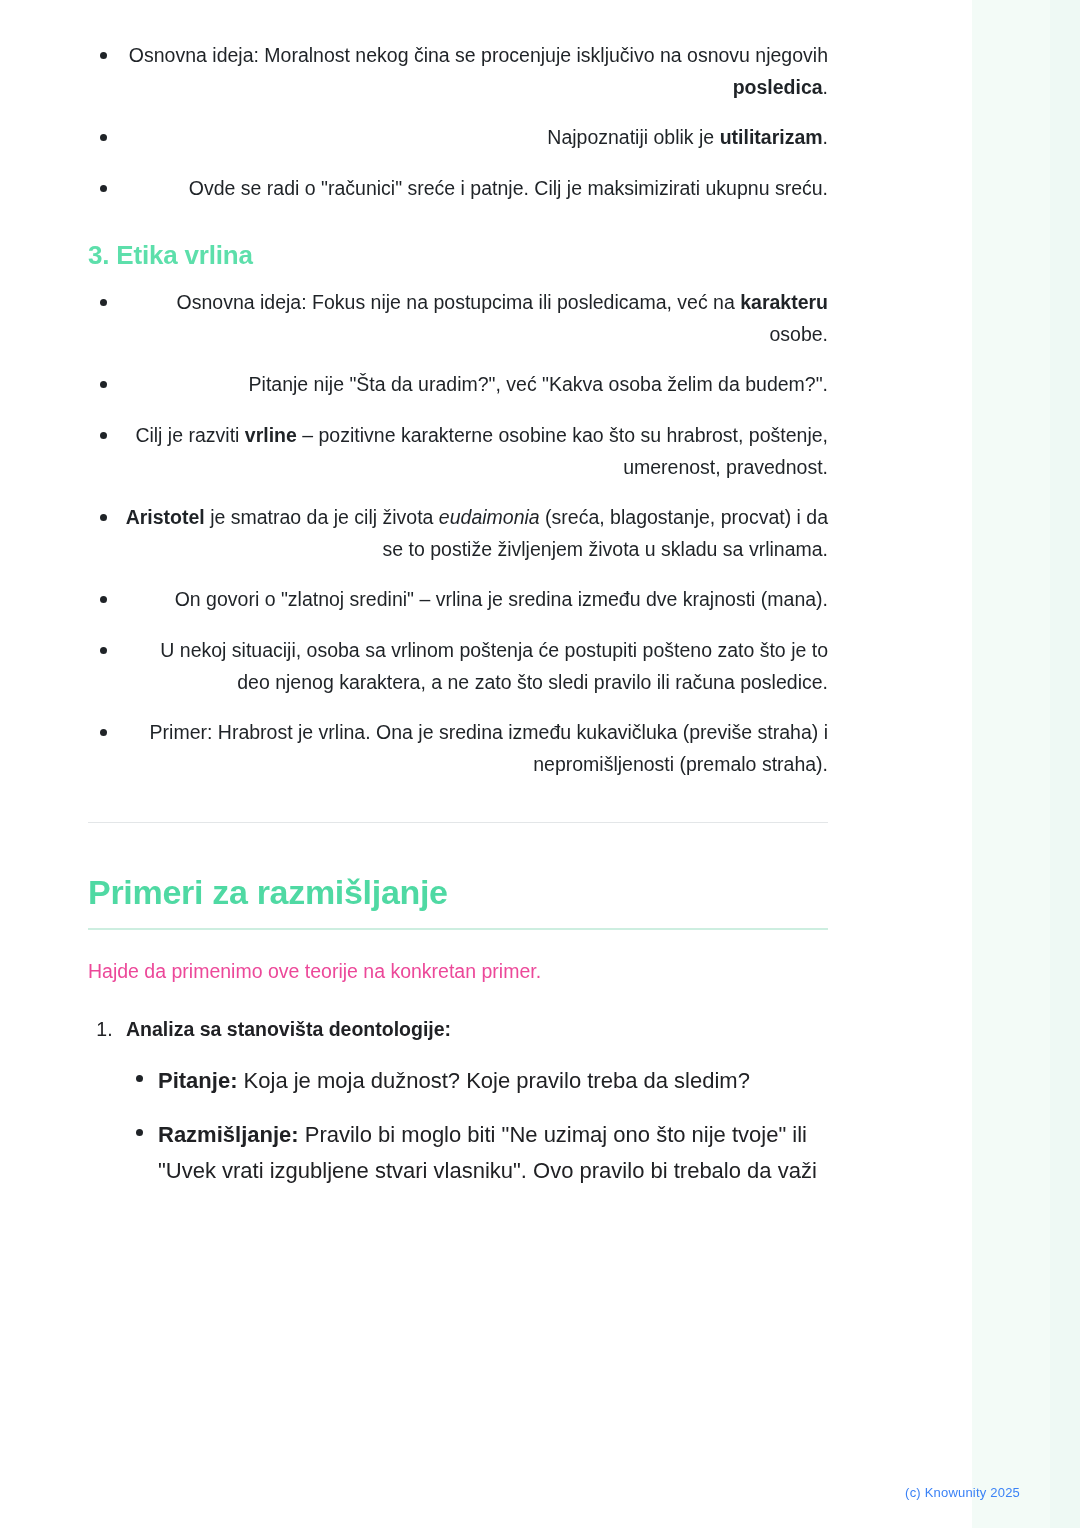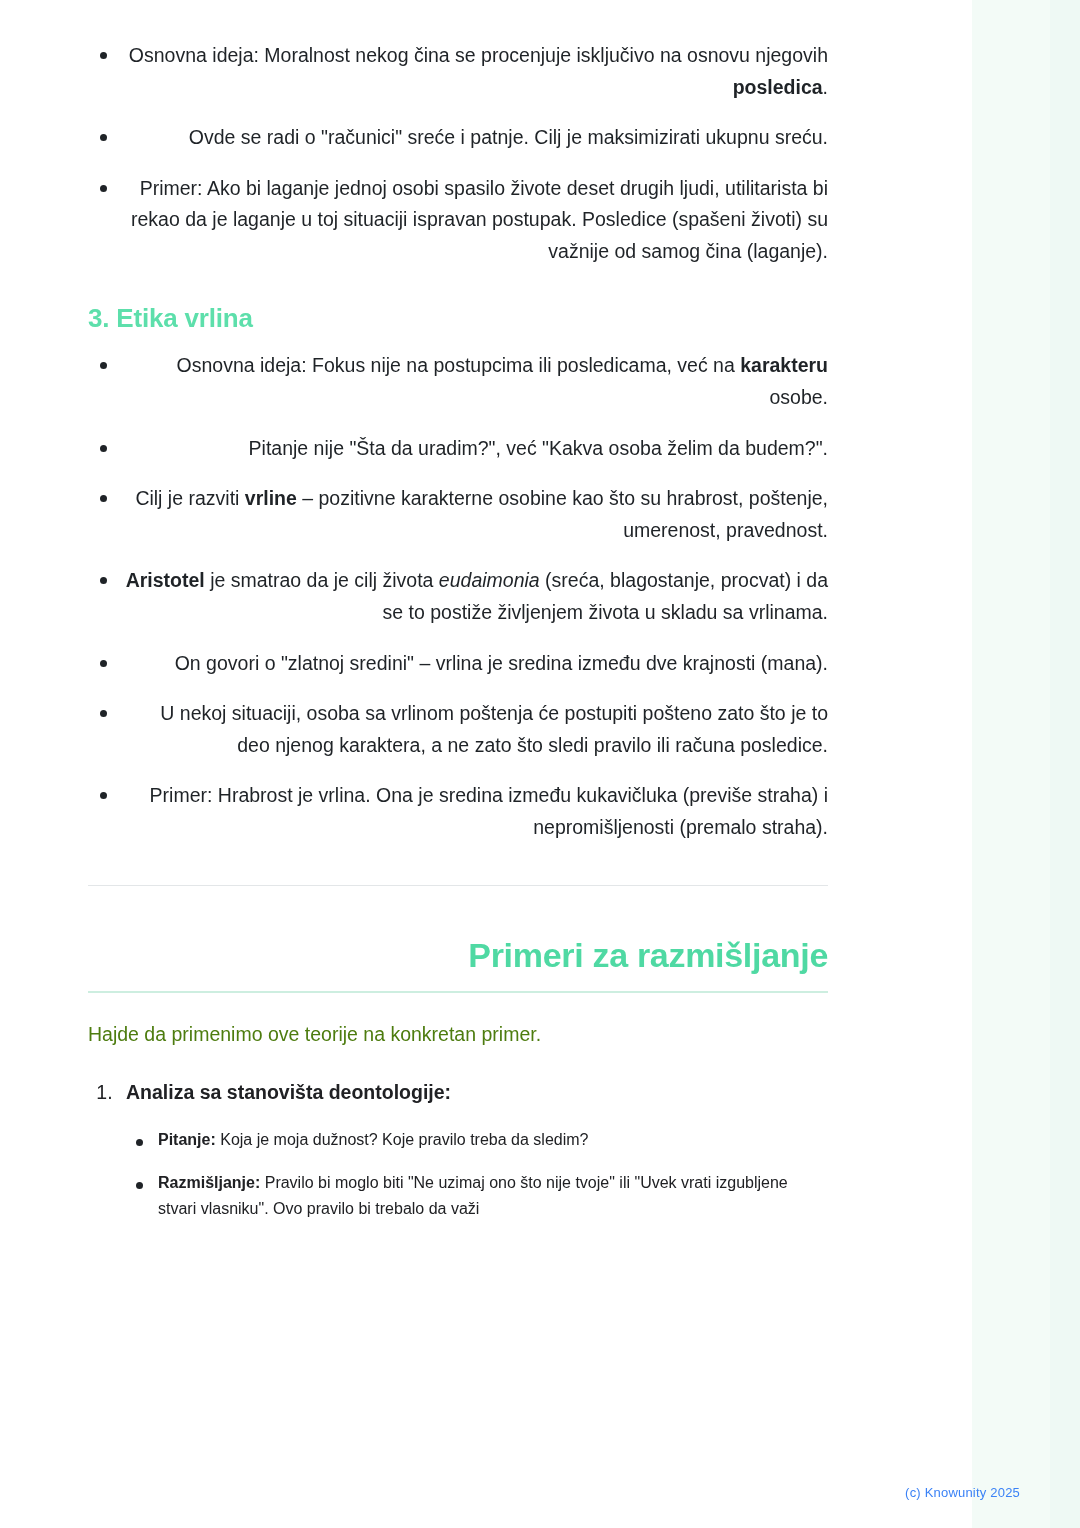--- a/index.html
+++ b/index.html
@@ -80,32 +80,31 @@
     border: none;
     border-top: 1px solid #e3e6e8;
     margin: 42px 0 0 0;
   }
   h1.big-green {
     font-size: 34px;
     color: #4fd9a3;
     font-weight: bold;
     margin: 50px 0 0 0;
     letter-spacing: -0.3px;
-    text-align: right;
   }
   .big-underline {
     border: none;
     border-top: 2px solid #cdeee0;
     margin: 16px 0 26px 0;
   }
   p.para {
     font-size: 19.5px;
     line-height: 1.62;
     margin: 0 0 26px 0;
-    color: #4d7c0f;
+    color: #ec4899;
   }
   p.para.justify {
     text-align: justify;
   }
   ol.numbered {
     margin: 0;
     padding-left: 30px;
     font-size: 19.5px;
     line-height: 1.62;
   }
@@ -115,21 +114,21 @@
   }
   ul.sub-bullets {
     list-style: none;
     margin: 18px 0 0 0;
     padding: 0;
   }
   ul.sub-bullets > li {
     position: relative;
     padding-left: 32px;
     margin-bottom: 18px;
-    font-size: 16px;
+    font-size: 22px;
     line-height: 1.62;
   }
   ul.sub-bullets > li::before {
     content: "";
     position: absolute;
     left: 10px;
     top: 12px;
     width: 7px;
     height: 7px;
     border-radius: 50%;
@@ -150,22 +149,22 @@
 <div class="page">
 
   <div class="right-strip">
     <div class="right-strip-inner"></div>
   </div>
 
   <div class="content">
 
     <ul class="bullets">
         <li><span>Osnovna ideja: Moralnost nekog čina se procenjuje isključivo na osnovu njegovih </span><b>posledica</b><span>.</span></li>
+        <li><span>Najpoznatiji oblik je </span><b>utilitarizam</b><span>.</span></li>
         <li><span>Ovde se radi o "računici" sreće i patnje. Cilj je maksimizirati ukupnu sreću.</span></li>
-        <li><span>Primer: Ako bi laganje jednoj osobi spasilo živote deset drugih ljudi, utilitarista bi rekao da je laganje u toj situaciji ispravan postupak. Posledice (spašeni životi) su važnije od samog čina (laganje).</span></li>
       </ul>
 
     <h2 class="section-green">3. Etika vrlina</h2>
 
     <ul class="bullets">
         <li><span>Osnovna ideja: Fokus nije na postupcima ili posledicama, već na </span><b>karakteru</b><span> osobe.</span></li>
         <li><span>Pitanje nije "Šta da uradim?", već "Kakva osoba želim da budem?".</span></li>
         <li><span>Cilj je razviti </span><b>vrline</b><span> – pozitivne karakterne osobine kao što su hrabrost, poštenje, umerenost, pravednost.</span></li>
         <li><b>Aristotel</b><span> je smatrao da je cilj života </span><i>eudaimonia</i><span> (sreća, blagostanje, procvat) i da se to postiže življenjem života u skladu sa vrlinama.</span></li>
         <li><span>On govori o "zlatnoj sredini" – vrlina je sredina između dve krajnosti (mana).</span></li>

